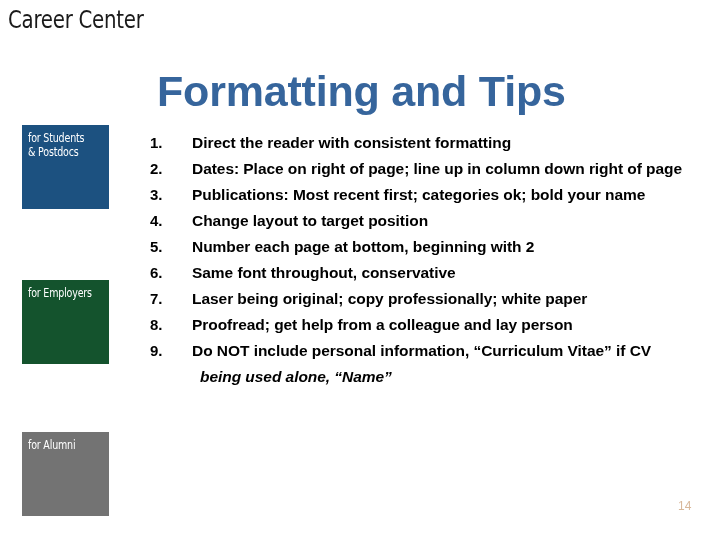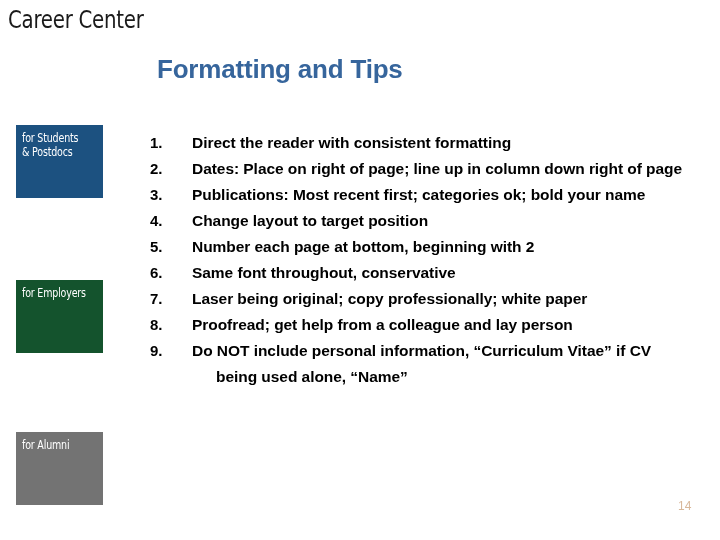--- a/index.html
+++ b/index.html
@@ -38,35 +38,35 @@
     transform-origin: left top;
     white-space: nowrap;
     line-height: 1.1;
   }
 
   
   #title {
     position: absolute;
     left: 157px;
     top: 38px;
-    font-size: 26px;
+    font-size: 43px;
     font-weight: bold;
     color: #36659C;
     letter-spacing: -0.2px;
     white-space: nowrap;
     line-height: 1.15;
     text-align: center;
   }
 
   
   .navbox {
     position: absolute;
-    left: 16px;
+    left: 22px;
     width: 87px;
-    height: 73px;
+    height: 84px;
     overflow: hidden;
   }
   .navbox-label {
     position: absolute;
     left: 6px;
     top: 7px;
     right: 3px;
     font-family: "DejaVu Sans Condensed", "Liberation Sans Narrow", "Liberation Sans", sans-serif;
     font-size: 11.5px;
     font-weight: 400;
@@ -106,21 +106,22 @@
     position: absolute;
     left: 192px;
     top: 0;
     font-size: 15.5px;
     font-weight: bold;
     color: #000000;
     line-height: 26px;
     letter-spacing: -0.05px;
   }
   .list-text.continuation {
-    left: 216px;
+    left: 200px;
+    font-style: italic;
   }
 
   
   #page-number {
     position: absolute;
     left: 678px;
     top: 500px;
     font-size: 12px;
     font-weight: normal;
     color: #D8B89A;

